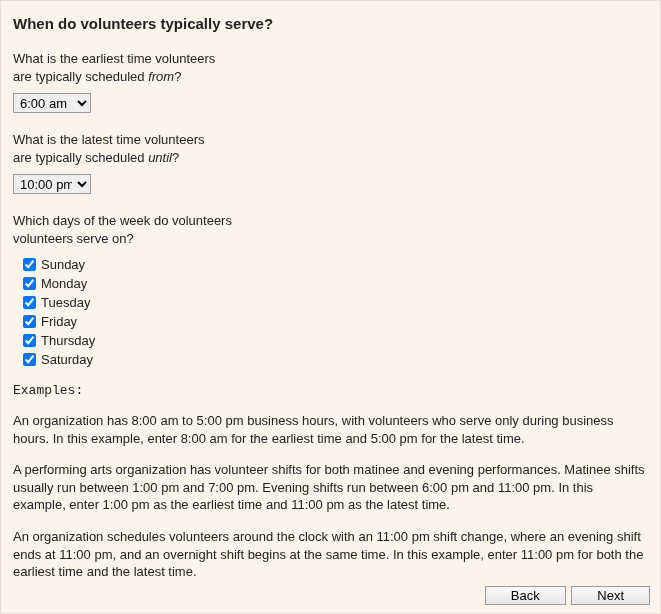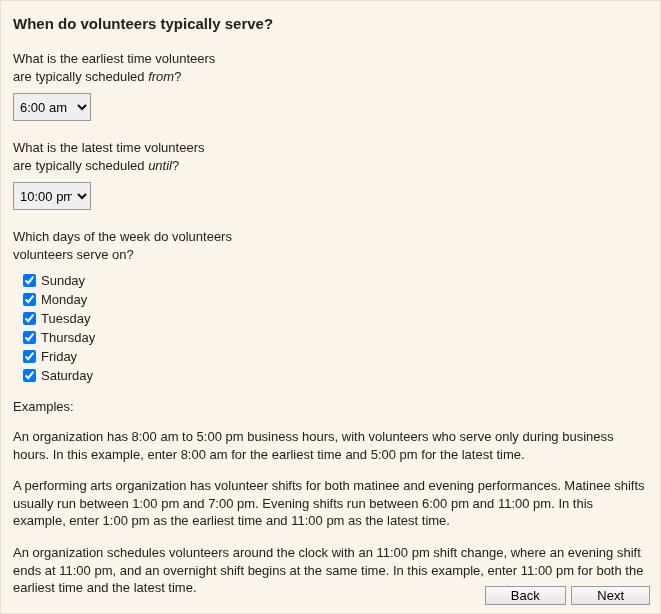--- a/index.html
+++ b/index.html
@@ -33,39 +33,40 @@
   .select-wrap {
     margin: 8px 0 18px 0;
   }
   select {
     font-size: 13px;
     font-family: Arial, Helvetica, sans-serif;
     background: #efefef;
     border: 1px solid #999;
     padding: 1px 2px;
     width: 78px;
-    height: 28px;
+    height: 20px;
   }
   .days {
     margin: 8px 0 14px 10px;
   }
   .day-row {
     display: flex;
     align-items: center;
     height: 19px;
     font-size: 13px;
   }
   .day-row input[type="checkbox"] {
     margin: 0 5px 0 0;
     width: 13px;
     height: 13px;
   }
   .examples-heading {
     margin: 0 0 14px 0;
     font-size: 13px;
+    font-family: Liberation Mono, monospace;
   }
   .example-para {
     margin: 0 0 14px 0;
     line-height: 1.35;
     font-size: 13px;
   }
   .button-bar {
     position: absolute;
     right: 10px;
     bottom: 8px;
@@ -117,25 +118,25 @@
     <label class="day-row">
       <input type="checkbox" checked="" style="">
       <span>Monday</span>
     </label>
     <label class="day-row">
       <input type="checkbox" checked="" style="">
       <span>Tuesday</span>
     </label>
     <label class="day-row">
       <input type="checkbox" checked="" style="">
-      <span>Thursday</span>
+      <span>Friday</span>
     </label>
     <label class="day-row">
       <input type="checkbox" checked="" style="">
-      <span>Friday</span>
+      <span>Thursday</span>
     </label>
     <label class="day-row">
       <input type="checkbox" checked="" style="">
       <span>Saturday</span>
     </label>
   </div>
 
 <p class="examples-heading">Examples:</p>
 <p class="example-para">An organization has 8:00 am to 5:00 pm business hours, with volunteers who serve only during business hours. In this example, enter 8:00 am for the earliest time and 5:00 pm for the latest time.</p>
 <p class="example-para">A performing arts organization has volunteer shifts for both matinee and evening performances. Matinee shifts usually run between 1:00 pm and 7:00 pm. Evening shifts run between 6:00 pm and 11:00 pm. In this example, enter 1:00 pm as the earliest time and 11:00 pm as the latest time.</p>

